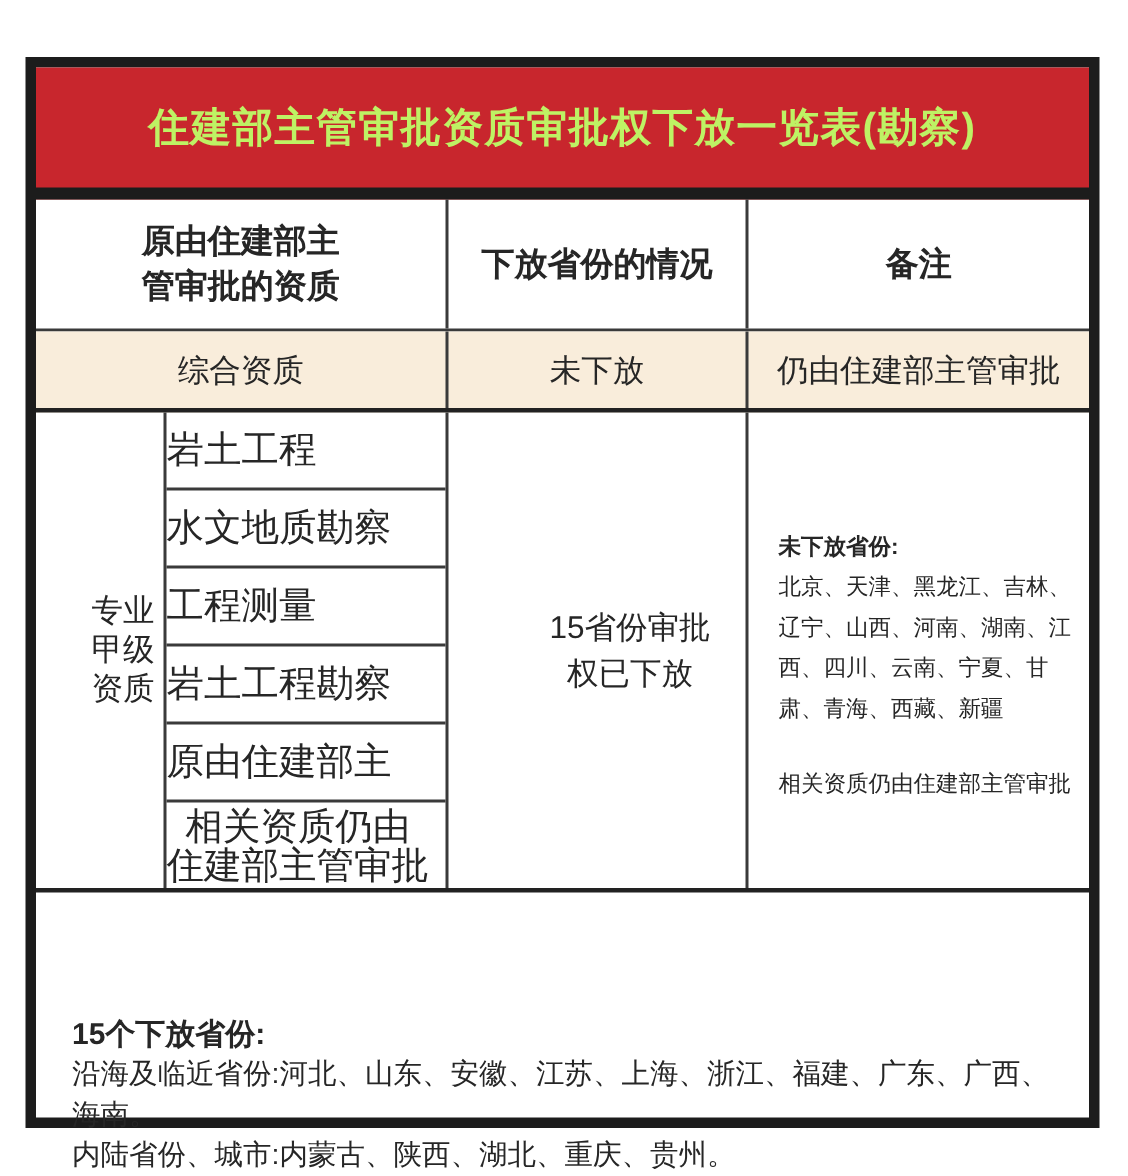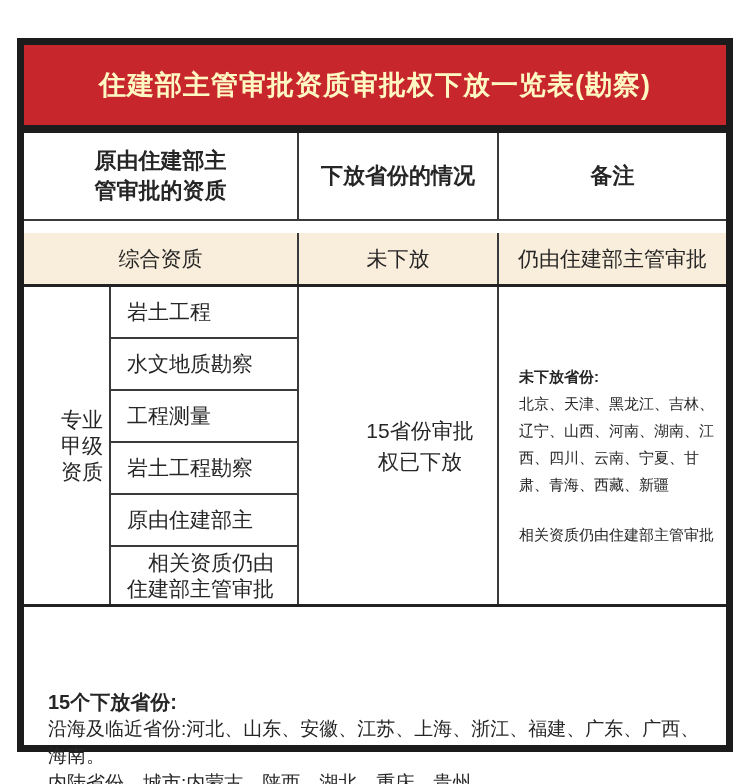--- a/index.html
+++ b/index.html
@@ -32,21 +32,21 @@
   .title-band {
     height: 80px;
     background: #c8262d;
     border-bottom: 8px solid #1c1c1c;
     display: flex;
     align-items: center;
     justify-content: center;
     flex: 0 0 auto;
   }
   .title-band .title-text {
-    color: #fef9c3;
+    color: #bef264;
     font-size: 27px;
     font-weight: bold;
     letter-spacing: 1px;
     white-space: nowrap;
   }
   
   .row {
     display: flex;
     flex-direction: row;
     flex: 0 0 auto;
@@ -71,21 +71,20 @@
     font-size: 22px;
     font-weight: bold;
     white-space: pre-line;
     line-height: 30px;
   }
   
   .comp-row {
     height: 54px;
     background: #f9eddb;
     border-bottom: 3px solid #222222;
-    margin-top: 12px;
   }
   .comp-row .cell { font-size: 21px; }
   
   .main-row {
     height: 320px;
     border-bottom: 3px solid #222222;
   }
   .group-cell {
     width: 85px;
     flex: 0 0 auto;
@@ -103,25 +102,24 @@
     flex-direction: column;
     box-sizing: border-box;
   }
   .subrow {
     flex: 0 0 auto;
     height: 52px;
     box-sizing: border-box;
     border-top: 2px solid #3a3a3a;
     display: flex;
     align-items: center;
-    padding-left: 16px;
-    font-size: 21px;
+    font-size: 25px;
     line-height: 26px;
     white-space: pre-line;
-    text-align: right;
+    text-align: center;
   }
   .subrow:first-child { border-top: none; height: 50px; }
   .subrow.tall { flex: 1 1 auto; height: auto; }
   .status-cell {
     font-size: 21px;
     line-height: 31px;
   }
   .status-cell .status-text {
     white-space: pre-line;
     text-align: center;

